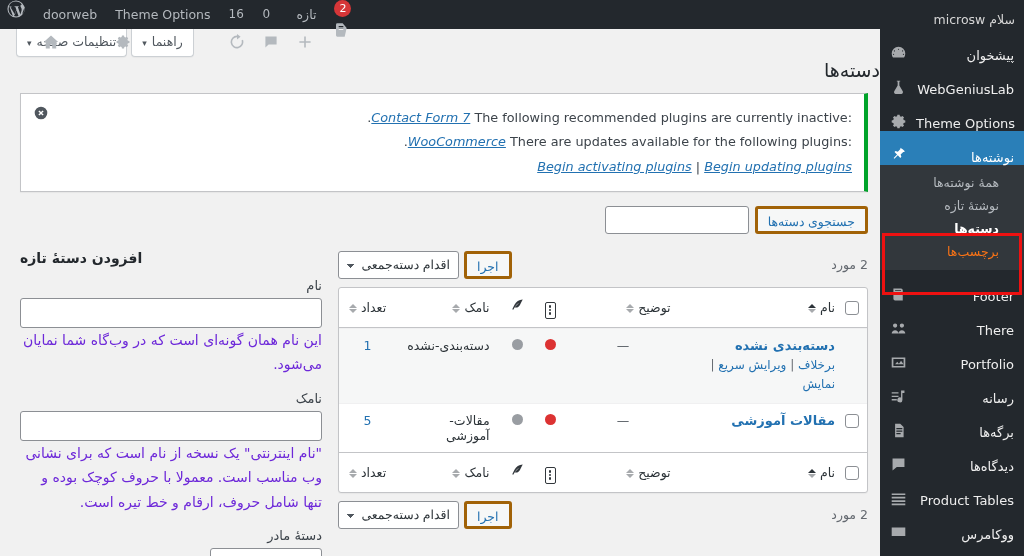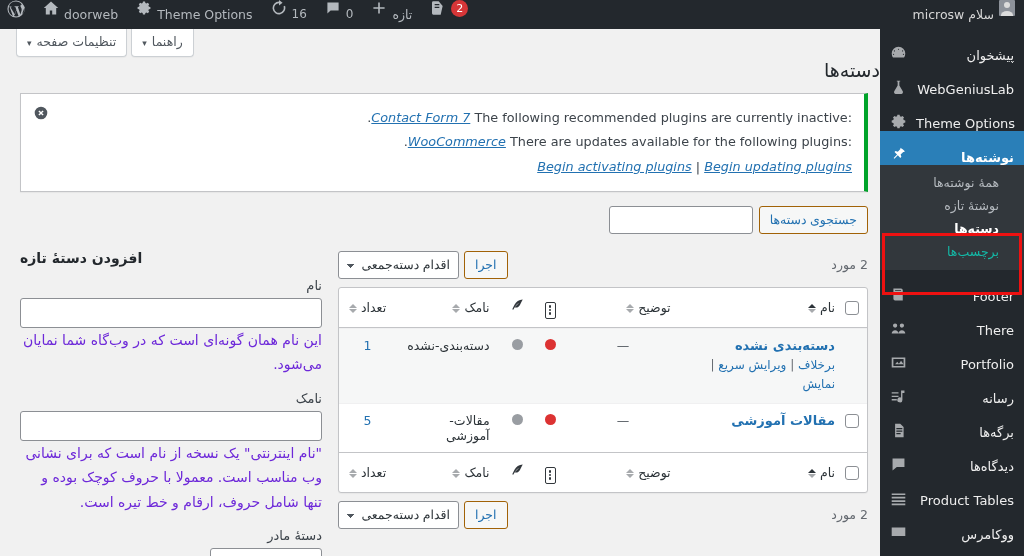--- a/index.html
+++ b/index.html
@@ -16,23 +16,23 @@
 
   
   .adminbar {
     position: absolute; top: 0; right: 0; left: 0; height: 29px;
     background: #23282d; color: #b4b9be;
     display: flex; align-items: stretch; justify-content: space-between;
     font-size: 12.5px; z-index: 50;
   }
   .ab-group { display: flex; align-items: stretch; }
   .ab-item {
-    display: flex; align-items: flex-start; gap: 5px;
+    display: flex; align-items: flex-end; gap: 5px;
     padding: 0 9px; color: #b4b9be; white-space: nowrap;
-    line-height: 29px; cursor: pointer;
+    line-height: 29px; cursor: pointer; flex-direction: column;
   }
   .ab-avatar {
     width: 16px; height: 16px; background: #8d929a; border-radius: 1px;
     display: inline-block; position: relative; overflow: hidden;
   }
   .ab-avatar::before {
     content: ""; position: absolute; left: 50%; top: 2px;
     transform: translateX(-50%);
     width: 6px; height: 6px; border-radius: 50%; background: #dcdcdc;
   }
@@ -64,36 +64,36 @@
     color: #eee; font-size: 13px; cursor: pointer;
     flex-direction: row-reverse;
   }
   .menu-item .mi-label { flex: 1; text-align: right; white-space: nowrap; }
   .menu-item .mi-icon {
     width: 20px; height: 20px; display: flex; align-items: center; justify-content: center;
     color: #a0a5aa; flex: 0 0 20px;
   }
   .menu-item .mi-icon svg { width: 17px; height: 17px; fill: #a7aaad; }
   .menu-item.current {
-    background: #2a7fb8; color: #fff; font-weight: 700;
+    background: #2a7fb8; color: #fff; font-weight: 400;
   }
   .menu-item.current .mi-icon svg { fill: #fff; }
   .menu-item.current::after {
     content: ""; position: absolute; left: -8px; top: 50%;
     transform: translateY(-50%);
     border: 8px solid transparent; border-left-color: #f1f1f1;
     border-right: 0;
   }
   .submenu { background: #32373c; padding: 6px 13px 7px; }
   .submenu-item {
     display: block; padding: 4px 12px 4px 8px; font-size: 12.5px;
     color: #b4b9be; text-align: right; white-space: nowrap; cursor: pointer;
   }
   .submenu-item.current { color: #fff; font-weight: 700; }
-  .submenu-item.link-blue { color: #14b8a6; }
+  .submenu-item.link-blue { color: #f97316; }
 
   .redbox {
     position: absolute; right: 0; left: 0;
     border: 3px solid #ee1111; pointer-events: none; z-index: 45;
   }
 
   
   .content {
     position: absolute; top: 29px; right: 144px; left: 0; bottom: 0;
     background: #f1f1f1; overflow: hidden;
@@ -141,21 +141,21 @@
     display: flex; align-items: center; gap: 6px;
     margin: 0 12px 16px 20px; flex-direction: row-reverse; justify-content: flex-end;
   }
   .search-input {
     width: 144px; height: 28px; border: 1px solid #8c8f94; border-radius: 3px;
     background: #fff; padding: 0 8px; font-size: 13px; color: #2c3338;
     box-shadow: 0 0 0 transparent;
   }
   .btn {
     height: 28px; padding: 0 10px; border-radius: 3px; font-size: 12.5px;
-    background: #f6f7f7; border: 1px solid #a16207; color: #2271b1;
+    background: #f6f7f7; border: 3px solid #a16207; color: #2271b1;
     cursor: pointer; line-height: 26px; white-space: nowrap;
   }
 
   
   .cols { display: flex; flex-direction: row-reverse; margin: 0 12px 0 20px; gap: 16px; }
   .col-form { width: 302px; flex: 0 0 302px; }
   .col-list { flex: 1; min-width: 0; }
 
   .form-heading { font-size: 14px; font-weight: 700; color: #23282d; margin: 0 0 12px; text-align: left; }
   .form-field { margin-bottom: 14px; }

